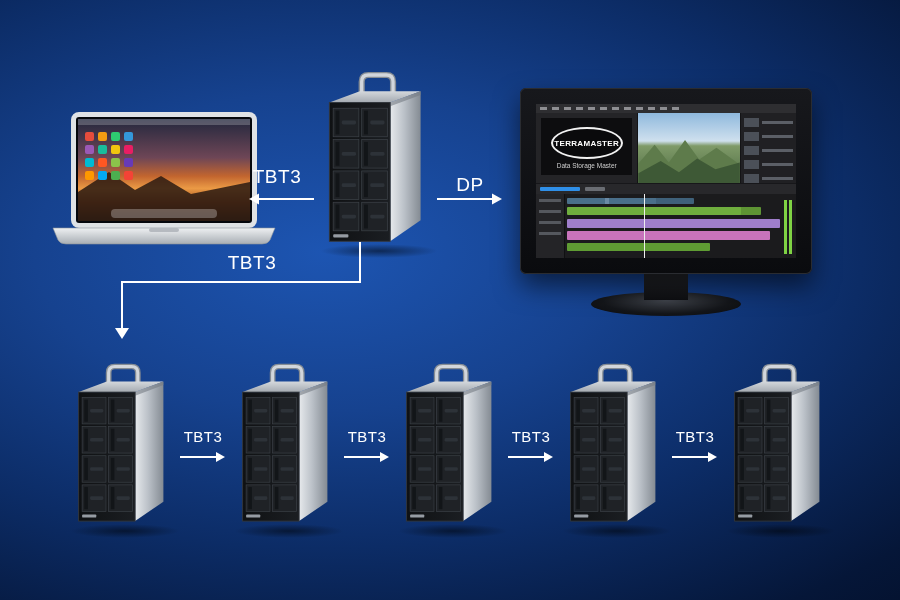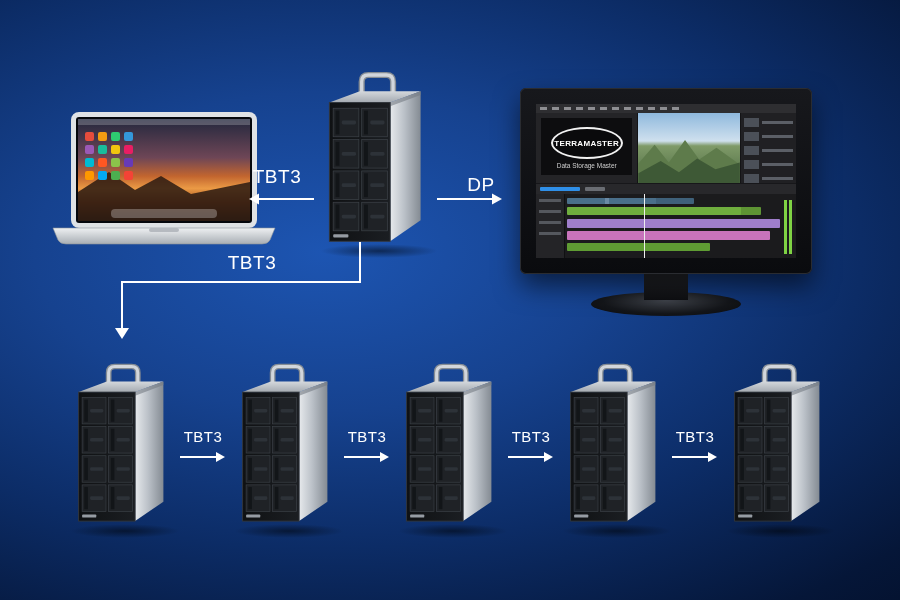--- a/index.html
+++ b/index.html
@@ -233,21 +233,21 @@
       </div>
     </div>
   </div>
 
   <div class="label lg" style="left:237px;top:166px;width:80px;">TBT3</div>
   <svg class="arrow" style="left:248px;top:192px;" width="66" height="14">
     <line x1="66" y1="7" x2="11" y2="7" stroke="#ffffff" stroke-width="2"></line>
     <polygon points="11,1.5 11,12.5 1,7" fill="#ffffff"></polygon>
   </svg>
 
-  <div class="label lg" style="left:441px;top:174px;width:80px;">DP</div>
+  <div class="label lg" style="left:430px;top:174px;width:80px;">DP</div>
   <svg class="arrow" style="left:437px;top:192px;" width="66" height="14">
     <line x1="0" y1="7" x2="55" y2="7" stroke="#ffffff" stroke-width="2"></line>
     <polygon points="55,1.5 55,12.5 65,7" fill="#ffffff"></polygon>
   </svg>
 
   <div class="label lg" style="left:212px;top:252px;width:80px;">TBT3</div>
   <svg class="arrow" style="left:110px;top:238px;" width="260" height="104">
     <path d="M250,4 L250,44 L12,44 L12,90" fill="none" stroke="#ffffff" stroke-width="2"></path>
     <polygon points="5,90 19,90 12,101" fill="#ffffff"></polygon>
   </svg>

